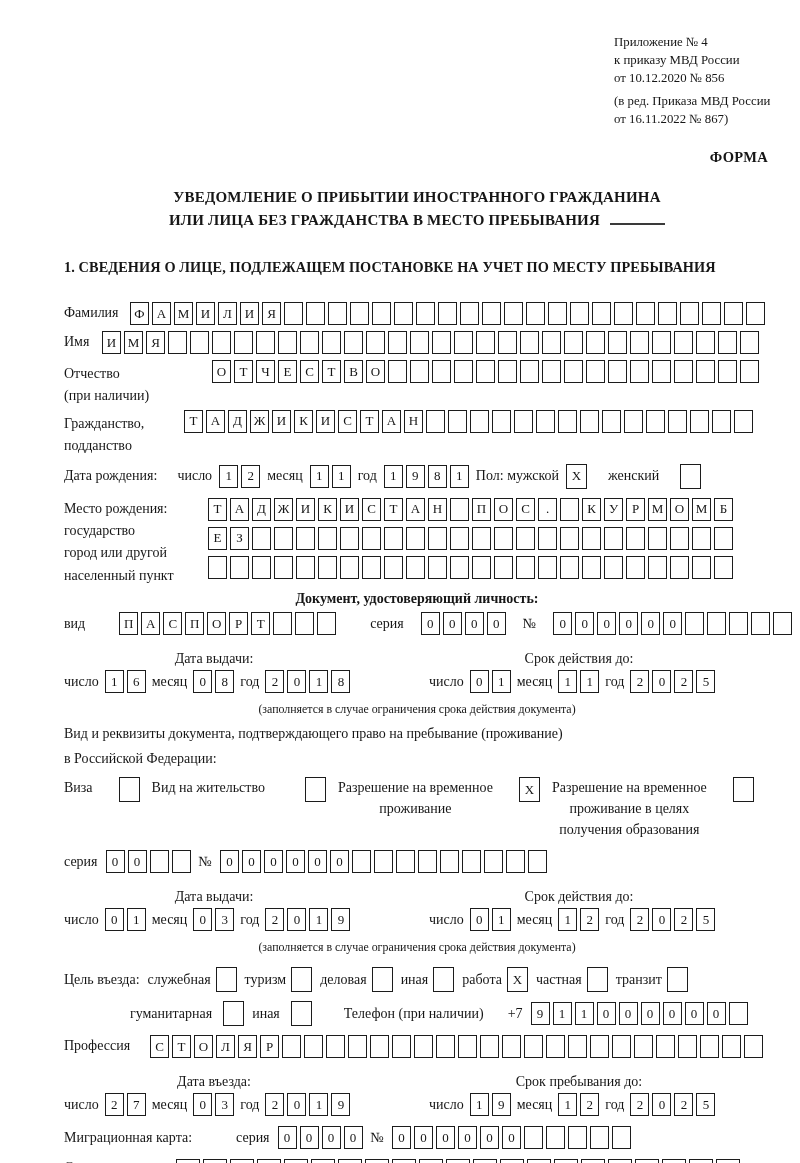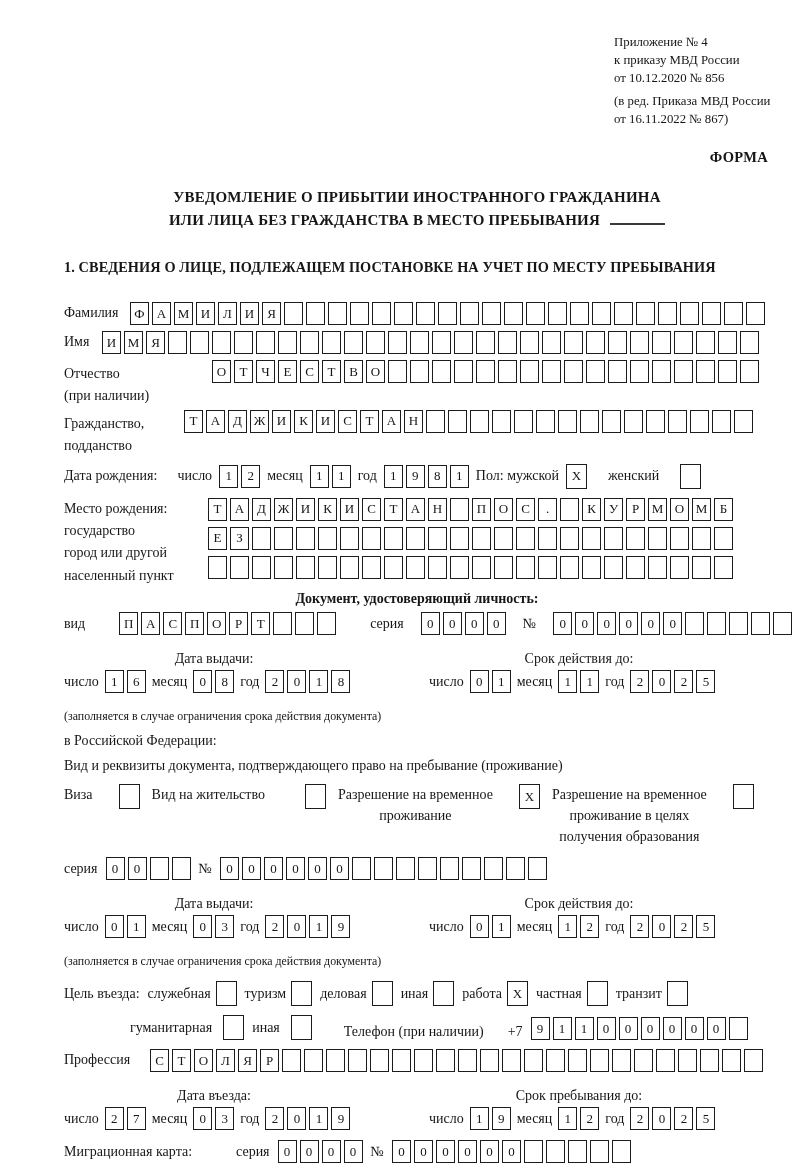--- a/index.html
+++ b/index.html
@@ -43,21 +43,21 @@
   .inline { display:flex; align-items:center; gap:6px; flex-wrap:nowrap; }
   .gap-lg { margin-left:14px; }
 
   
   .dates-row { display:flex; margin-top:16px; }
   .dg { }
   .dg-left { width:365px; }
   .dg-right { flex:1; }
   .date-head { width:300px; text-align:center; margin-bottom:3px; }
   .date-line { display:flex; align-items:center; gap:6px; }
-  .fill-note { text-align:left; font-size:11.9px; margin-top:16px; }
+  .fill-note { text-align:center; font-size:11.9px; margin-top:9px; }
 
   
   .res-cbs { display:flex; align-items:flex-start; margin-top:8px; gap:12px; }
   .cb-item { display:flex; align-items:flex-start; gap:26px; }
   .cb-item .one { padding-top:2px; }
   .cb-lbl { line-height:1.5; padding-top:2px; }
 
   
   .purpose { display:flex; align-items:center; margin-top:12px; gap:8px; flex-wrap:nowrap; }
   .p-item { display:flex; align-items:center; gap:5px; }
@@ -426,22 +426,22 @@
             <span class="cell">2</span>
             <span class="cell">0</span>
             <span class="cell">2</span>
             <span class="cell">5</span>
           </span>
       </div>
     </div>
   </div>
   <div class="fill-note">(заполняется в случае ограничения срока действия документа)</div>
 
+  <div class="txt-line">Вид и реквизиты документа, подтверждающего право на пребывание (проживание)</div>
   <div class="txt-line">в Российской Федерации:</div>
-  <div class="txt-line">Вид и реквизиты документа, подтверждающего право на пребывание (проживание)</div>
 
   <div class="res-cbs">
     <div class="cb-item">
       <span class="cb-lbl">Виза</span>
       <span class="boxes checkbox one">
           <span class="cell"></span>
         </span>
     </div>
     <div class="cb-item">
       <span class="cb-lbl">Вид на жительство</span>
@@ -581,21 +581,21 @@
         </span>
       </span>
     <span class="p-item">
         <span>транзит</span>
         <span class="boxes checkbox">
           <span class="cell"></span>
         </span>
       </span>
   </div>
 
-  <div class="purpose indent" style="margin-top:9px;align-items:flex-end;">
+  <div class="purpose indent" style="margin-top:9px;">
     <span class="p-item">
         <span>гуманитарная</span>
         <span class="boxes checkbox" style="margin-left:6px;">
           <span class="cell"></span>
         </span>
       </span>
     <span class="p-item">
         <span>иная</span>
         <span class="boxes checkbox" style="margin-left:6px;">
           <span class="cell"></span>

